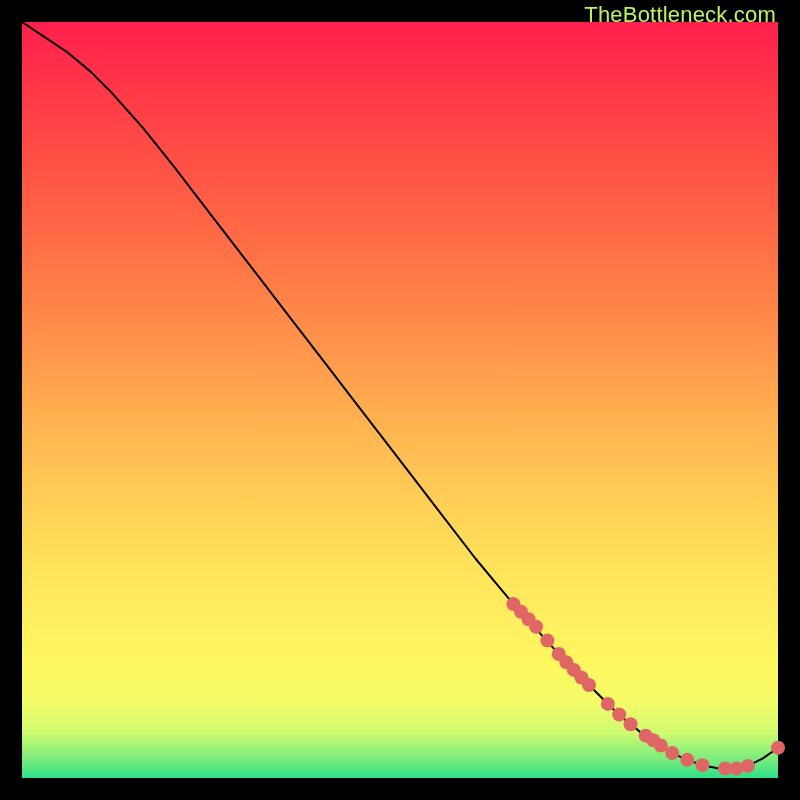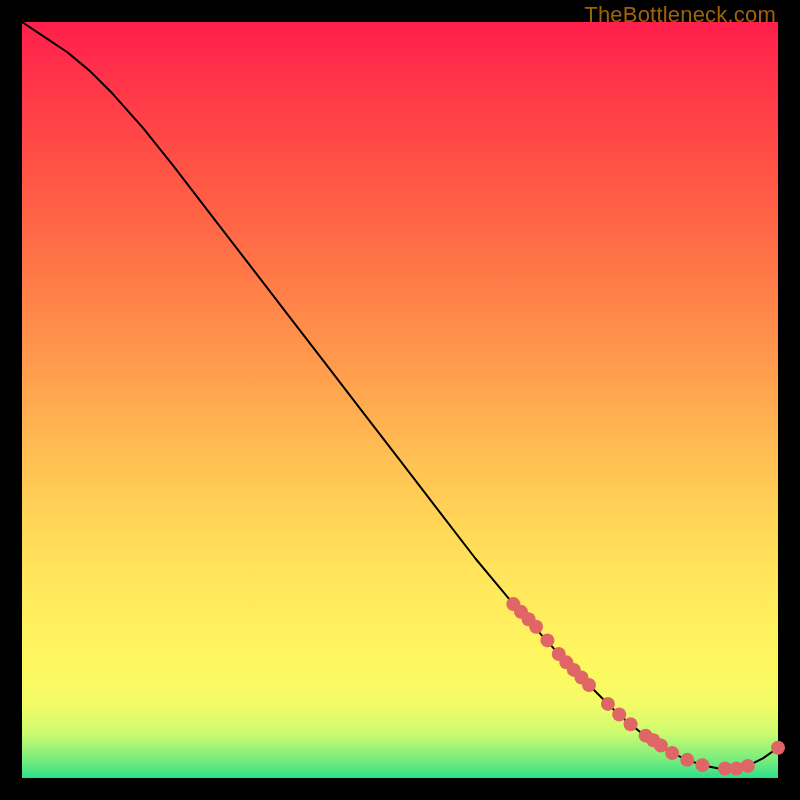--- a/index.html
+++ b/index.html
@@ -41,21 +41,21 @@
       #ff5f45 76%,
       #ff4a46 84%,
       #ff3549 92%,
       #ff1f4c 100%
     );
   }
   .watermark {
     position: absolute;
     top: 2px;
     right: 24px;
-    color: #a16207;
+    color: #bef264;
     font-size: 22px;
     font-weight: 400;
     letter-spacing: 0.2px;
     user-select: none;
   }
   svg {
     position: absolute;
     left: 0;
     top: 0;
   }

